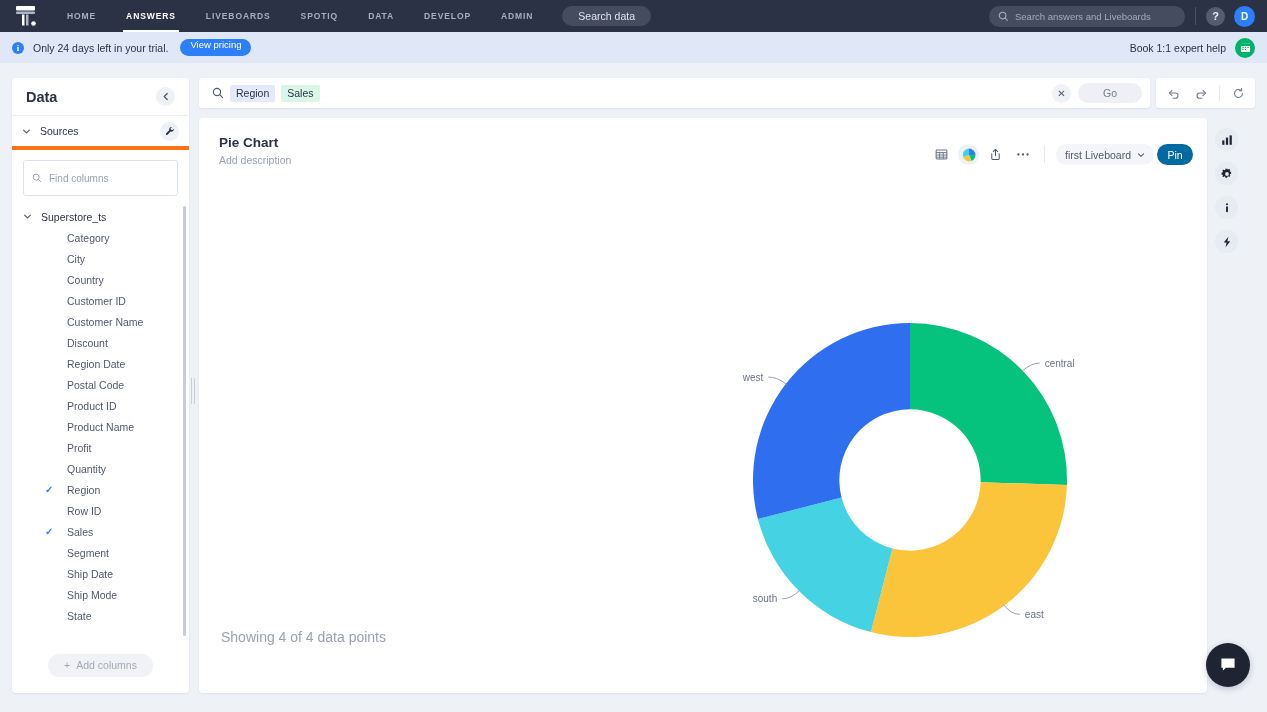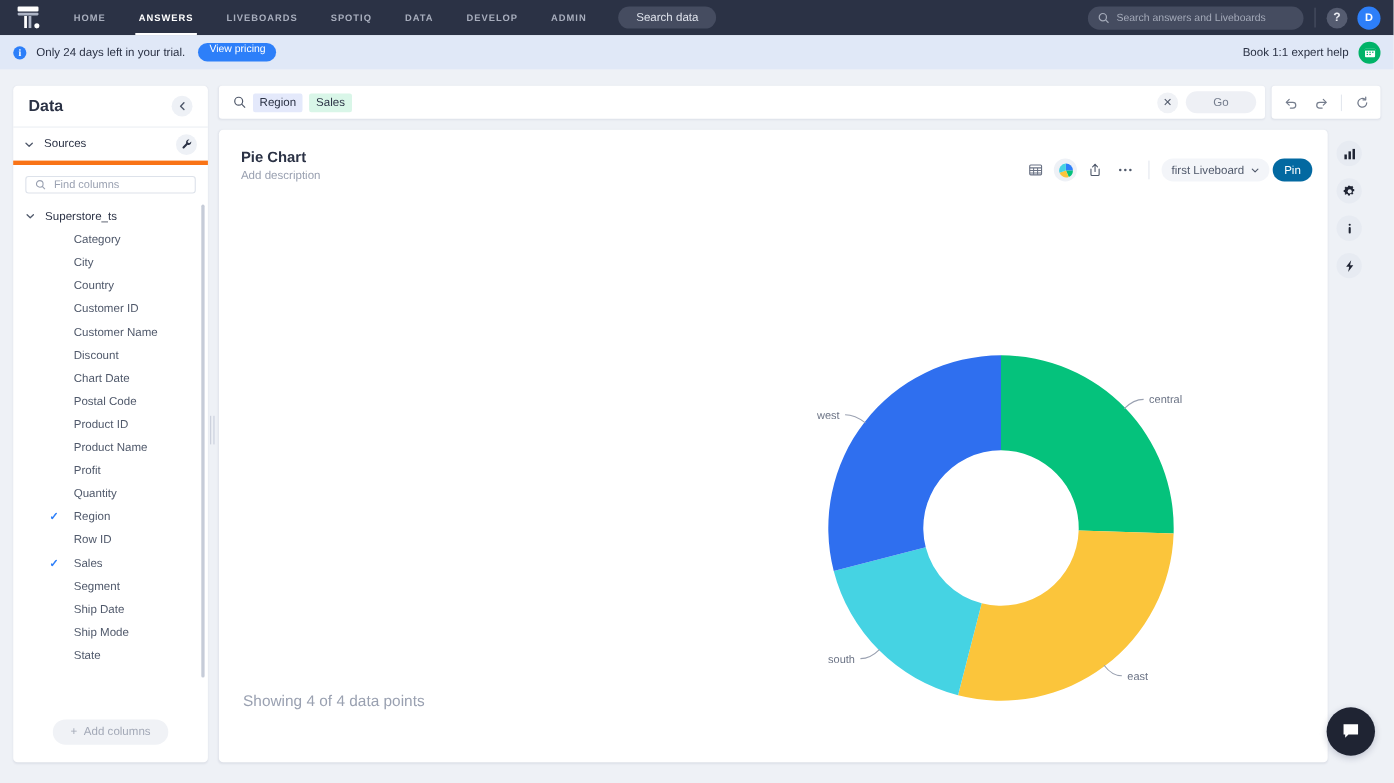--- a/index.html
+++ b/index.html
@@ -86,21 +86,21 @@
     width: 19px; height: 19px; border-radius: 50%; background: #eef1f6;
     display: flex; align-items: center; justify-content: center; cursor: pointer; margin-left: auto;
   }
   #dp-sources {
     height: 34px; display: flex; align-items: center; padding: 0 10px;
     border-bottom: 4px solid #f97316; flex: 0 0 auto;
   }
   #dp-sources-label { font-size: 10.5px; color: #2b3245; margin-left: 9px; }
   #dp-search-wrap { padding: 10px 11px 6px 11px; flex: 0 0 auto; }
   #dp-search {
-    height: 16px; border: 1px solid #dde2ea; border-radius: 3px;
+    height: 36px; border: 1px solid #dde2ea; border-radius: 3px;
     display: flex; align-items: center; padding: 0 8px; gap: 7px; cursor: text;
   }
   #dp-search .ph { font-size: 10px; color: #9aa1b1; }
   #dp-scroll { flex: 1 1 auto; overflow: hidden; position: relative; padding-top: 4px; }
   #dp-table-row { display: flex; align-items: center; height: 21px; padding-left: 11px; cursor: pointer; }
   #dp-table-name { font-size: 10.5px; color: #2b3245; margin-left: 9px; }
   .col-item {
     height: 21px; display: flex; align-items: center; padding-left: 36px; cursor: pointer; position: relative;
   }
   .col-item .cname { font-size: 10.5px; color: #50596b; }
@@ -326,21 +326,21 @@
     <div class="col-item">
         <span class="cname">Customer ID</span>
       </div>
     <div class="col-item">
         <span class="cname">Customer Name</span>
       </div>
     <div class="col-item">
         <span class="cname">Discount</span>
       </div>
     <div class="col-item">
-        <span class="cname">Chart Date</span>
+        <span class="cname">Region Date</span>
       </div>
     <div class="col-item">
         <span class="cname">Postal Code</span>
       </div>
     <div class="col-item">
         <span class="cname">Product ID</span>
       </div>
     <div class="col-item">
         <span class="cname">Product Name</span>
       </div>

